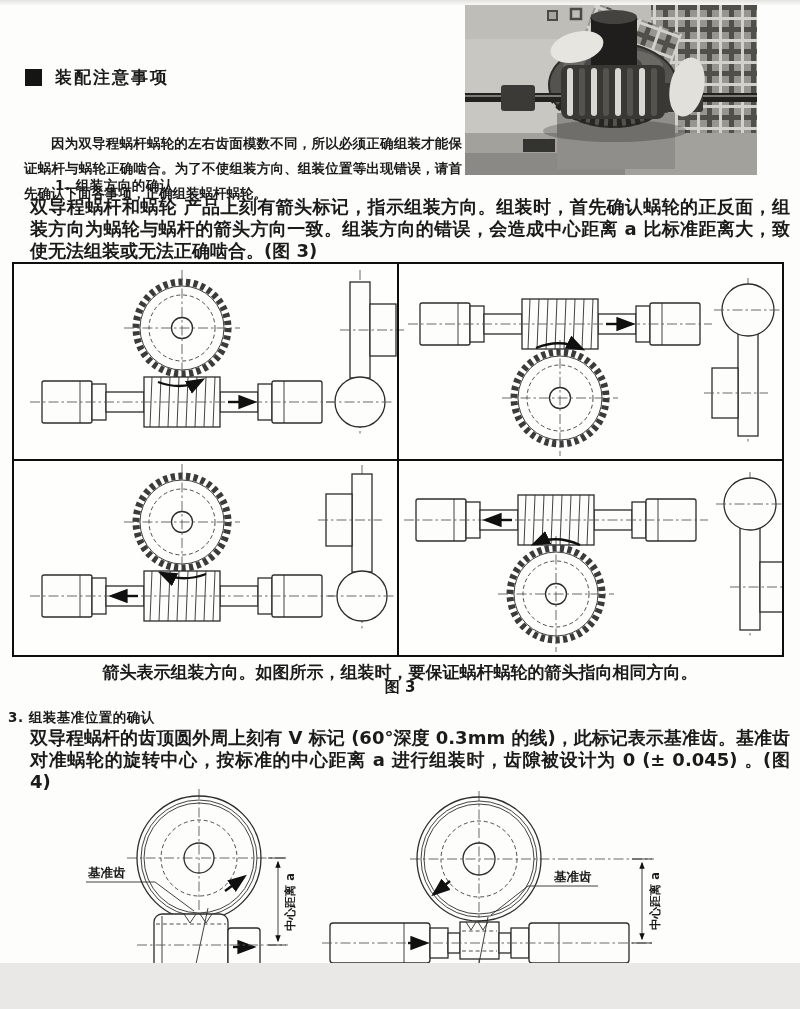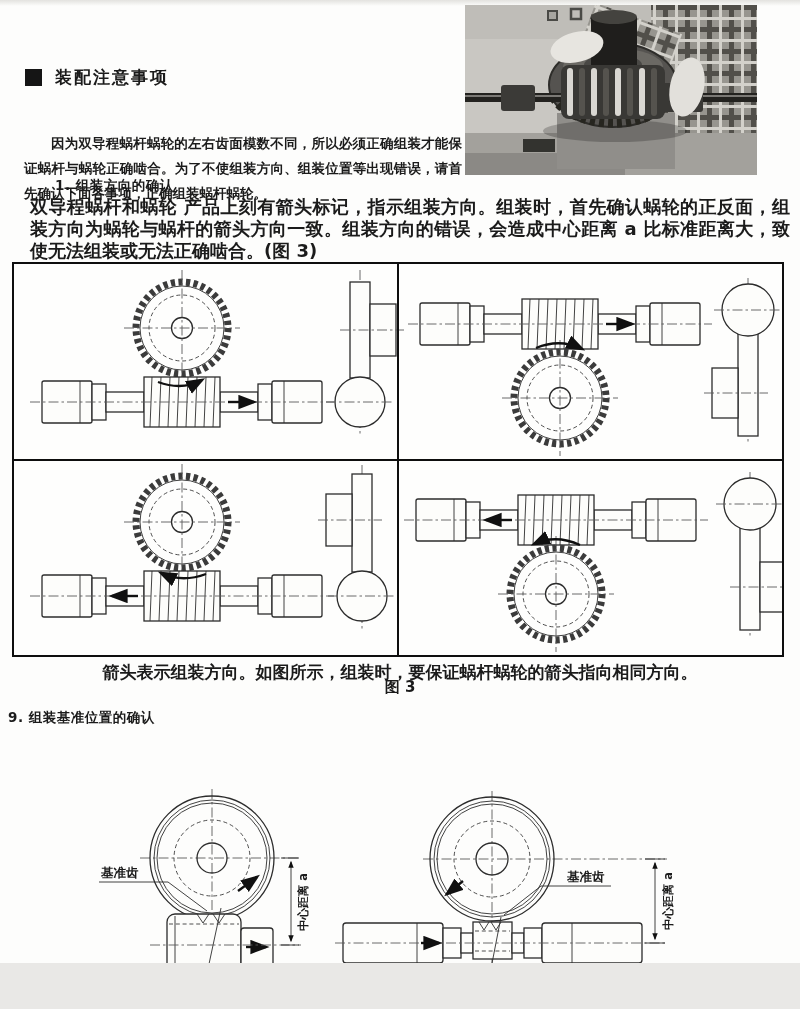--- a/index.html
+++ b/index.html
@@ -191,23 +191,24 @@
       </g>
 
       <line x1="384" y1="0" x2="384" y2="391" class="divider"></line>
       <line x1="0" y1="196" x2="768" y2="196" class="divider"></line>
     </svg>
   </div>
 
   <div class="abs caption" style="left:0;top:661px;">箭头表示组装方向。如图所示，组装时，要保证蜗杆蜗轮的箭头指向相同方向。</div>
   <div class="abs figlabel" style="left:0;top:678px;">图 3</div>
 
-  <div class="abs sec-head" style="left:8px;top:709px;">9. 组装基准位置的确认</div>
-
-  <div class="abs" style="left:55px;top:781px;width:660px;height:215px;">
+  <div class="abs sec-head" style="left:8px;top:709px;">3. 组装基准位置的确认</div>
+  <div class="abs sec-body" style="left:30px;top:727px;width:760px;">双导程蜗杆的齿顶圆外周上刻有 V 标记 (60°深度 0.3mm 的线)，此标记表示基准齿。基准齿对准蜗轮的旋转中心，按标准的中心距离 a 进行组装时，齿隙被设计为 0 (± 0.045) 。(图 4)</div>
+
+  <div class="abs" style="left:42px;top:781px;width:660px;height:215px;">
     <svg width="660" height="215" viewBox="0 0 660 215">
       <defs>
         <marker id="ah4" markerWidth="9" markerHeight="8" refX="6.5" refY="3" orient="auto">
           <path d="M0,0 L8,3 L0,6 z" fill="#101010"></path>
         </marker>
       </defs>
 
       <g>
         <line x1="85" y1="77" x2="246" y2="77" class="cl"></line>
         <line x1="157" y1="8" x2="157" y2="210" class="cl"></line>

